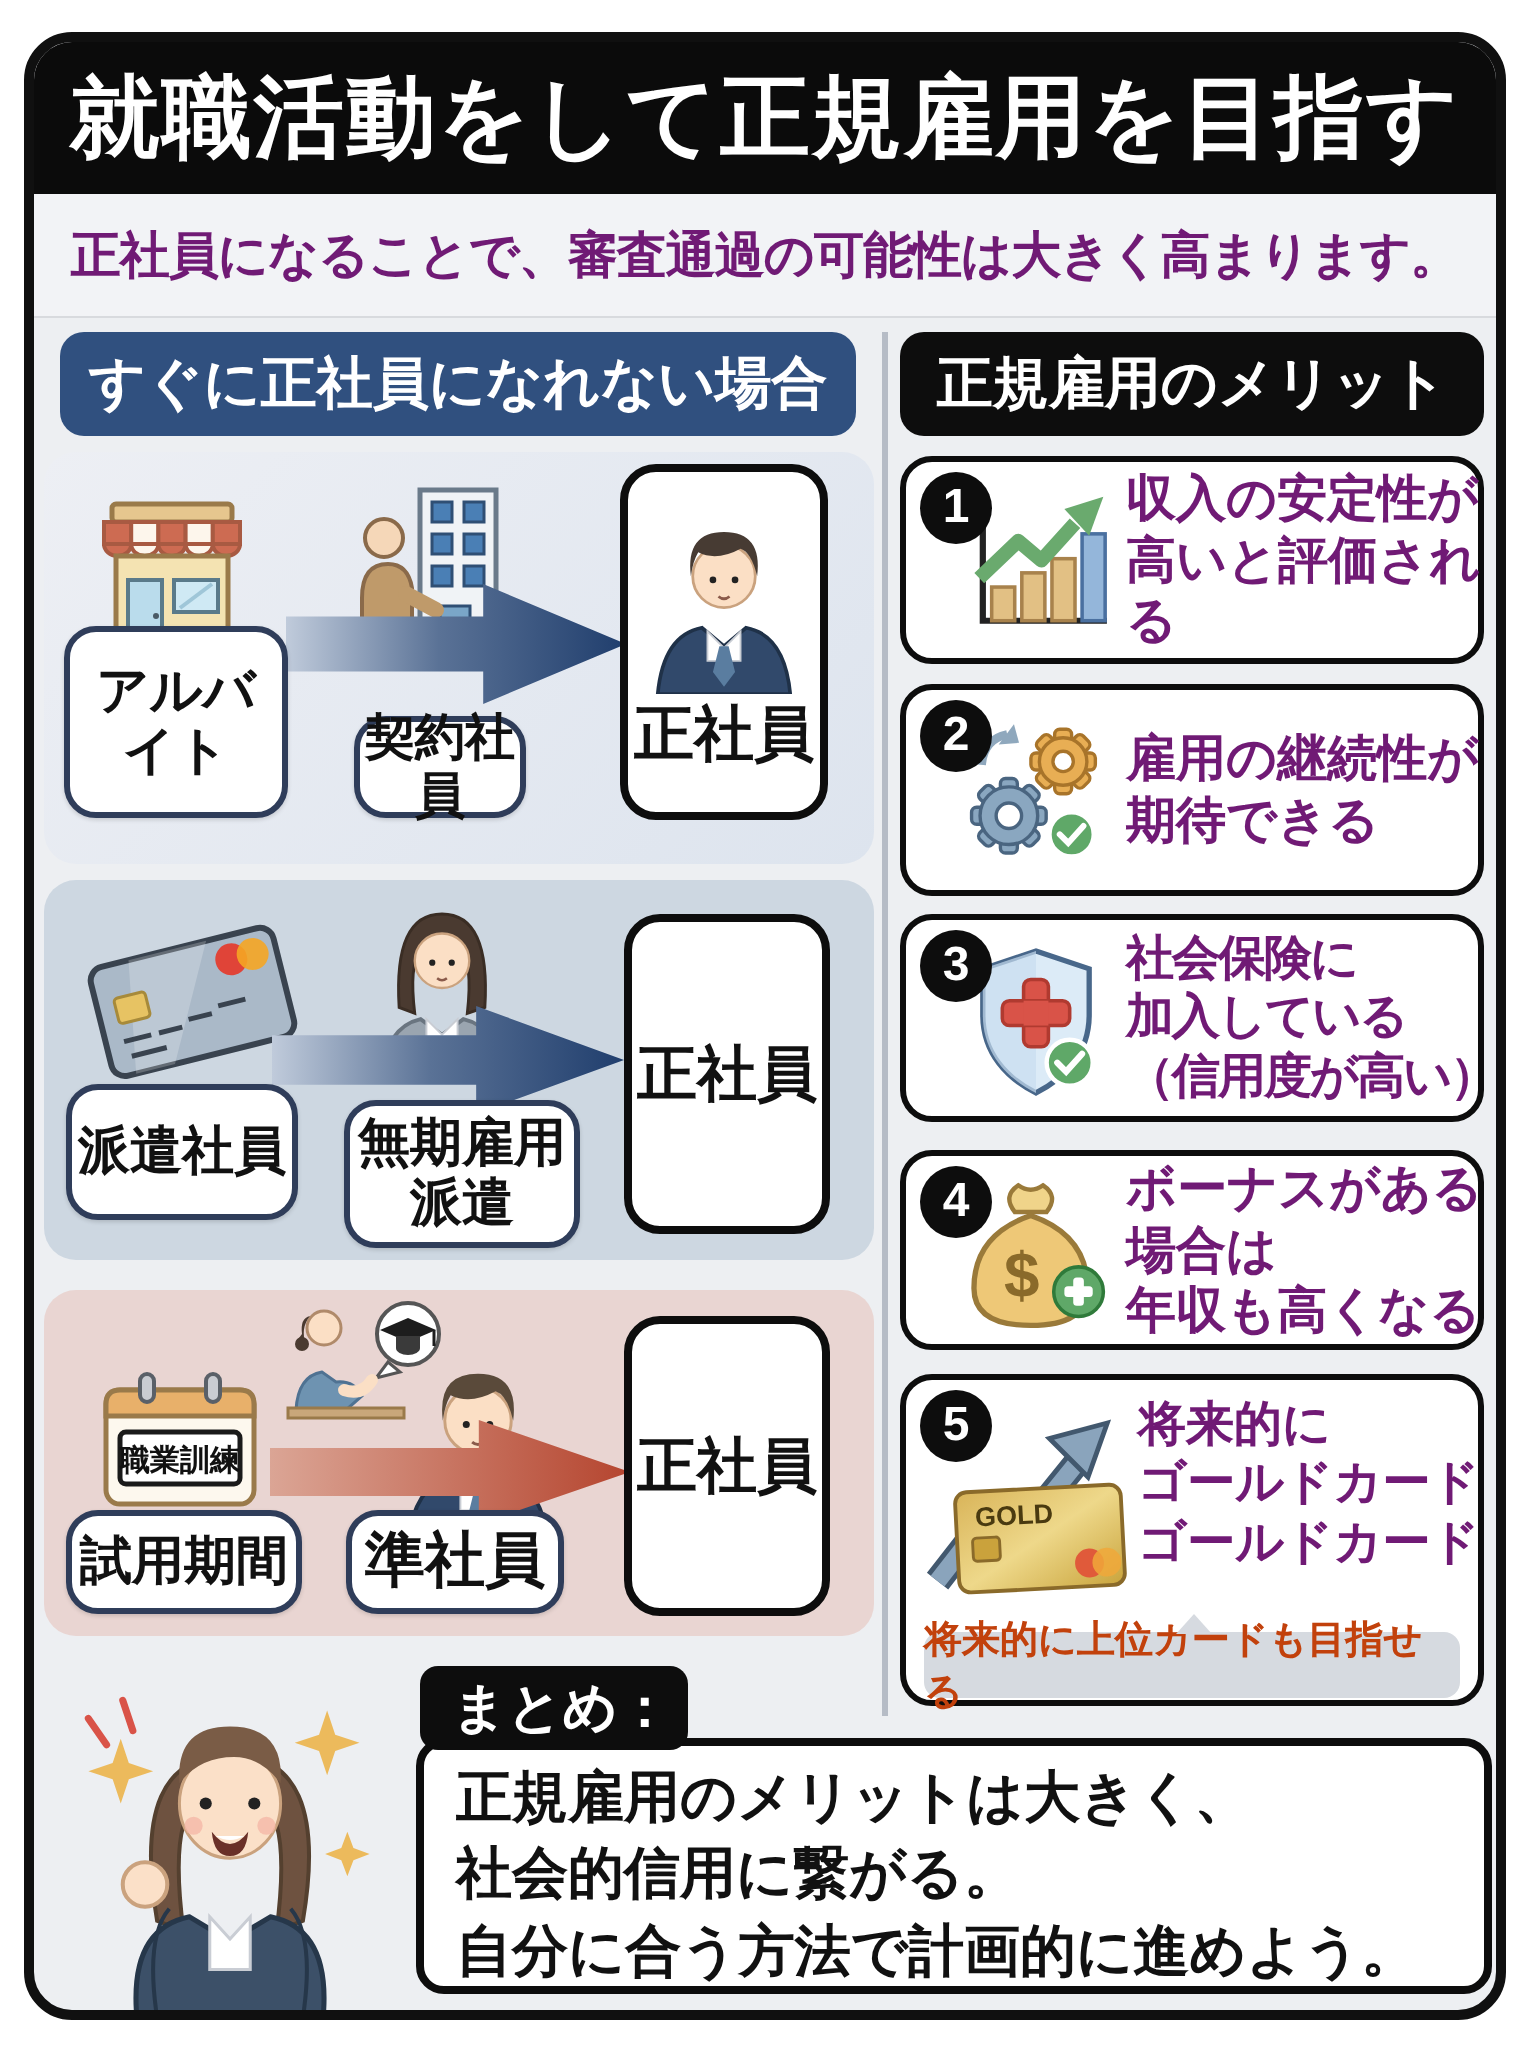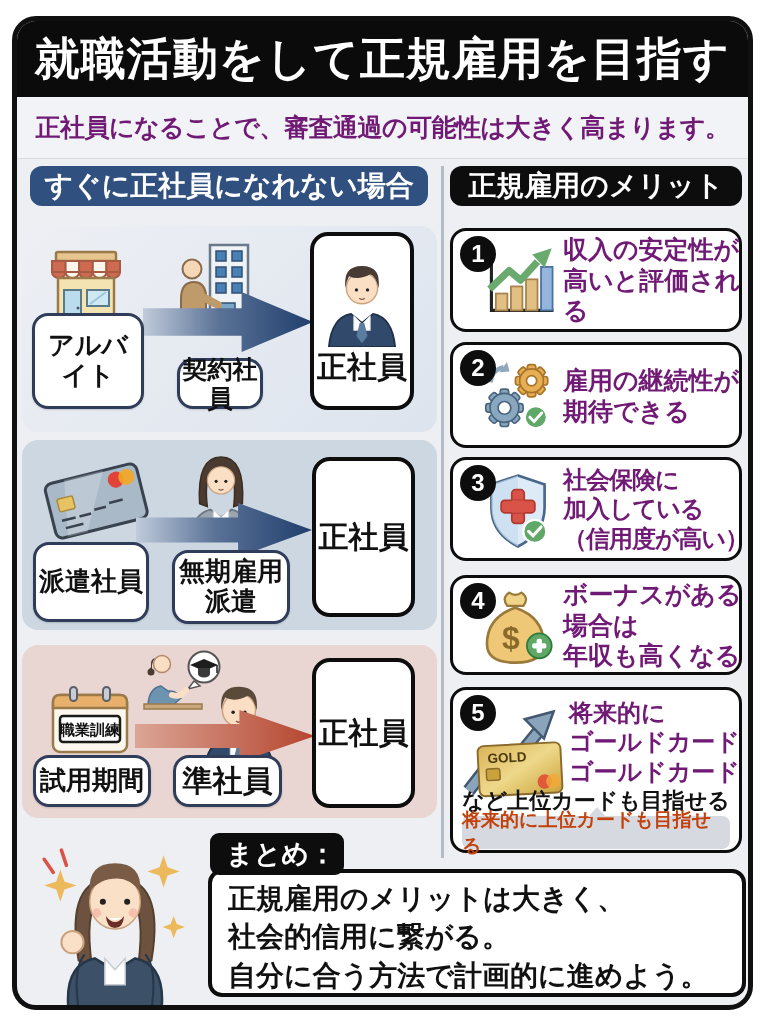--- a/index.html
+++ b/index.html
@@ -11,21 +11,21 @@
 
   .title-bar { position:absolute; left:0; top:0; width:100%; height:76px; background:#0b0b0b;
                display:flex; align-items:center; justify-content:center; }
   .title-bar span { color:#fff; font-size:45px; font-weight:800; letter-spacing:1px; }
 
   .subtitle { position:absolute; left:0; top:76px; width:100%; height:62px; background:#f2f3f6;
               display:flex; align-items:center; justify-content:center;
               font-size:25px; font-weight:800; color:#701a75; letter-spacing:-0.5px;
               border-bottom:1px solid #d8dade; }
 
-  .col-header { position:absolute; height:40px; border-radius:12px; color:#fff;
+  .col-header { position:absolute; height:52px; border-radius:12px; color:#fff;
                 display:flex; align-items:center; justify-content:center;
                 font-size:28px; font-weight:800; }
   .col-header.left  { left:13px;  top:145px; width:398px; background:#30507f; }
   .col-header.right { left:433px; top:145px; width:292px; background:#0d0d0d; }
 
   .divider { position:absolute; left:424px; top:145px; width:3px; height:692px; background:#b6bcc6; }
 
   .panel { position:absolute; left:5px; width:415px; border-radius:16px; }
   .panel.s1 { top:205px; height:206px; background:linear-gradient(135deg,#edeff4,#dde4ee); }
   .panel.s2 { top:419px; height:190px; background:#cdd7e1; }
@@ -37,21 +37,21 @@
   .s1 .arrow { left:121px; top:66px;  width:170px; height:60px; }
   .s2 .arrow { left:114px; top:63px;  width:176px; height:54px; }
   .s3 .arrow { left:113px; top:65px;  width:180px; height:52px; }
 
   .tag { position:absolute; background:#fff; border:3px solid #2f3d5a; border-radius:16px;
          display:flex; align-items:center; justify-content:center; text-align:center;
          font-weight:800; color:#111; z-index:2; box-shadow:0 1px 2px rgba(0,0,0,.15);
          word-break:break-all; line-height:1.15; }
   .s1 .tag.start { left:10px;  top:87px;  width:112px; height:96px; font-size:26px; }
   .s1 .tag.mid   { left:155px; top:132px; width:86px; height:51px; font-size:25px; }
-  .s2 .tag.start { left:11px;  top:102px; width:116px; height:80px; font-size:26px; }
+  .s2 .tag.start { left:11px;  top:102px; width:116px; height:68px; font-size:26px; }
   .s2 .tag.mid   { left:150px; top:110px; width:118px; height:74px; font-size:26px; }
   .s3 .tag.start { left:11px;  top:110px; width:118px; height:52px; font-size:26px; }
   .s3 .tag.mid   { left:151px; top:110px; width:109px; height:52px; font-size:30px; }
 
   .goal { position:absolute; background:#fff; border:4px solid #0d0d0d; border-radius:18px;
           display:flex; flex-direction:column; align-items:center; justify-content:center;
           font-size:30px; font-weight:800; color:#111; z-index:2; }
   .s1 .goal { left:288px; top:6px;  width:104px; height:178px; }
   .s2 .goal { left:290px; top:17px; width:103px; height:160px; }
   .s3 .goal { left:290px; top:13px; width:103px; height:150px; }
@@ -339,21 +339,20 @@
           <rect x="24" y="64" width="14" height="12" rx="2" fill="#caa23c" stroke="#8a6a2a" stroke-width="1.5"></rect>
           <circle cx="84" cy="80" r="7.5" fill="#e05a3a"></circle>
             <circle cx="93" cy="80" r="7.5" fill="#f0a83a" opacity="0.85"></circle>
         </g>
       </svg>
       <div class="m-text">
         <div>将来的に</div>
         <div>ゴールドカード</div>
         <div>ゴールドカード</div>
       </div>
-      <div class="i5-wide">など上位カードも目指せる</div>
       <div class="i5-caption">将来的に上位カードも目指せる</div>
     </div>
 
     <svg class="cheer-woman" viewBox="0 0 168 170">
       <path d="M14 22 l9 13 M31 13 l5 15" stroke="#d95348" stroke-width="3.5" stroke-linecap="round"></path>
       <polygon points="30,32 34,44 46,48 34,52 30,64 26,52 14,48 26,44" fill="#ecba5c"></polygon>
       <polygon points="132,18 136,30 148,34 136,38 132,50 128,38 116,34 128,30" fill="#ecba5c"></polygon>
       <polygon points="142,78 145,86 153,89 145,92 142,100 139,92 131,89 139,86" fill="#ecba5c"></polygon>
       <path d="M48 122 q-14-82 36-82 q50 0 36 82 l-13 5 q7-54-7-64 q-22 11-32 0 q-14 10-7 64 z" fill="#6e5240" stroke="#54402f" stroke-width="2"></path>
       <ellipse cx="84" cy="64" rx="25" ry="27" fill="#fbe0c8" stroke="#caa27e" stroke-width="1.5"></ellipse>

